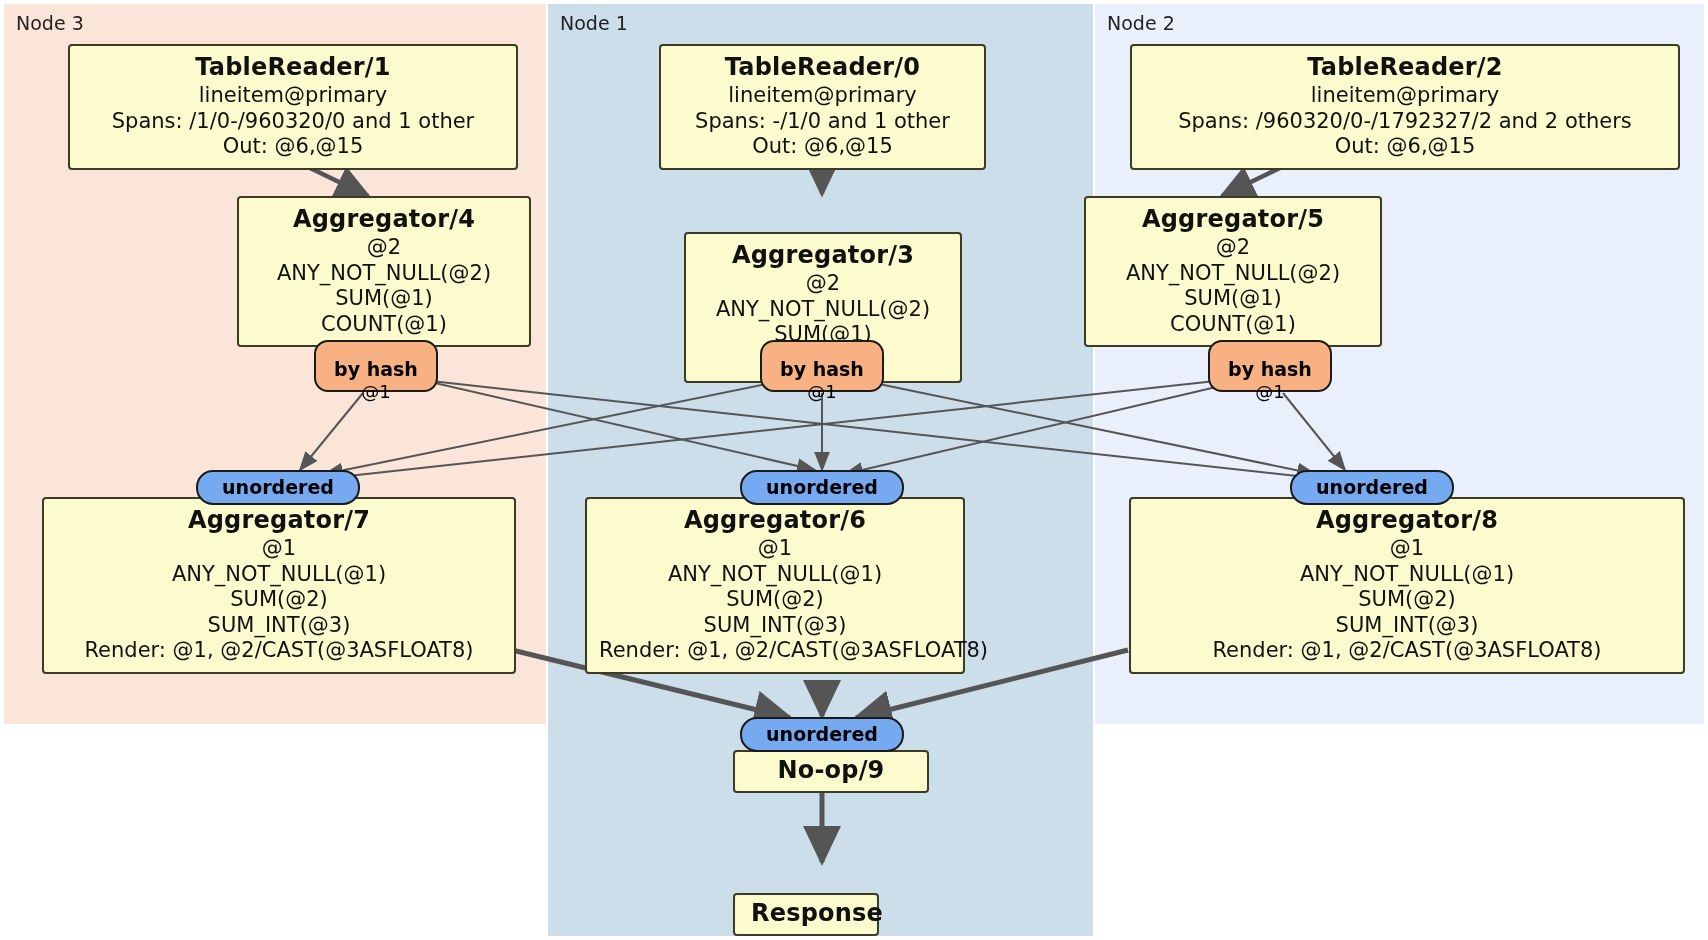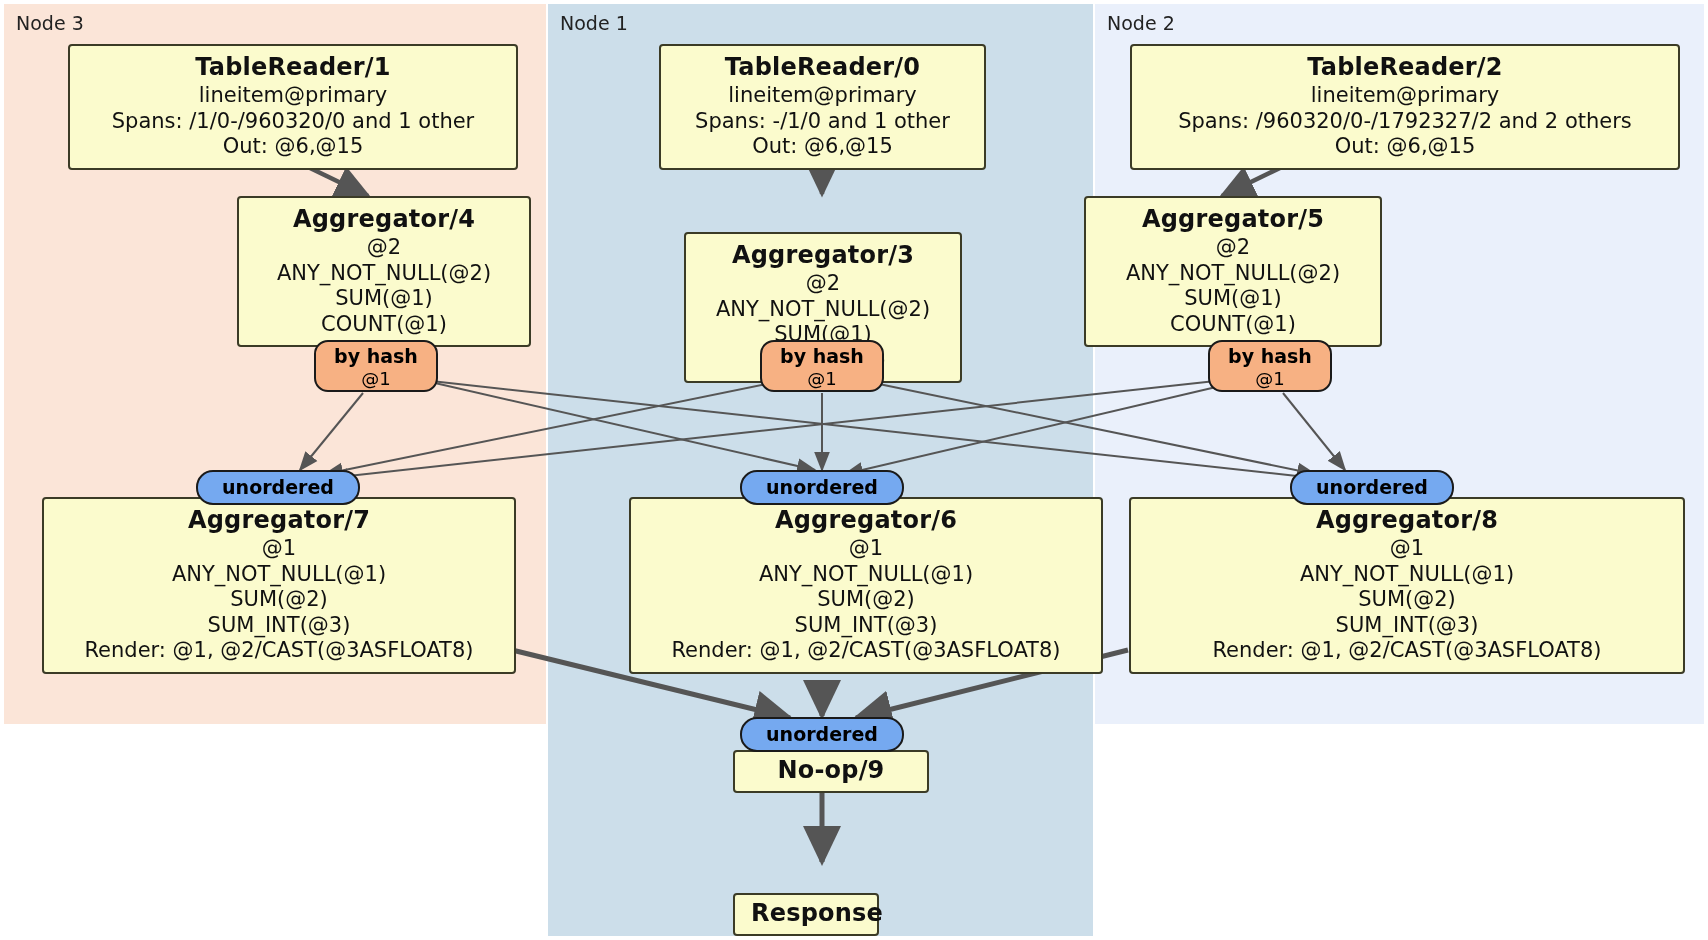--- a/index.html
+++ b/index.html
@@ -67,21 +67,21 @@
     position: absolute;
     box-sizing: border-box;
     border: 2.5px solid #1a1a1a;
     text-align: center;
     z-index: 9;
     color: #000000;
   }
   .badge-hash {
     background: #f7b183;
     border-radius: 14px;
-    padding-top: 3px;
+    padding-top: 16px;
     font-size: 19px;
     line-height: 23px;
   }
   .badge-hash .b1 { font-weight: bold; }
   .badge-hash .b2 { font-weight: normal; font-size: 18px; line-height: 22px;}
   .badge-unordered {
     background: #75a9f0;
     border-radius: 17px;
     font-weight: bold;
     font-size: 19px;
@@ -223,21 +223,21 @@
 
   <div class="proc-box" style="left:42px; top:497px; width:474px;">
     <div class="proc-title">Aggregator/7</div>
     <div class="proc-line">@1</div>
     <div class="proc-line">ANY_NOT_NULL(@1)</div>
     <div class="proc-line">SUM(@2)</div>
     <div class="proc-line">SUM_INT(@3)</div>
     <div class="proc-line">Render: @1, @2/CAST(@3ASFLOAT8)</div>
   </div>
 
-  <div class="proc-box" style="left:585px; top:497px; width:474px;margin-left:44px;">
+  <div class="proc-box" style="left:585px; top:497px; width:380px;">
     <div class="proc-title">Aggregator/6</div>
     <div class="proc-line">@1</div>
     <div class="proc-line">ANY_NOT_NULL(@1)</div>
     <div class="proc-line">SUM(@2)</div>
     <div class="proc-line">SUM_INT(@3)</div>
     <div class="proc-line">Render: @1, @2/CAST(@3ASFLOAT8)</div>
   </div>
 
   <div class="proc-box" style="left:1129px; top:497px; width:556px;">
     <div class="proc-title">Aggregator/8</div>

